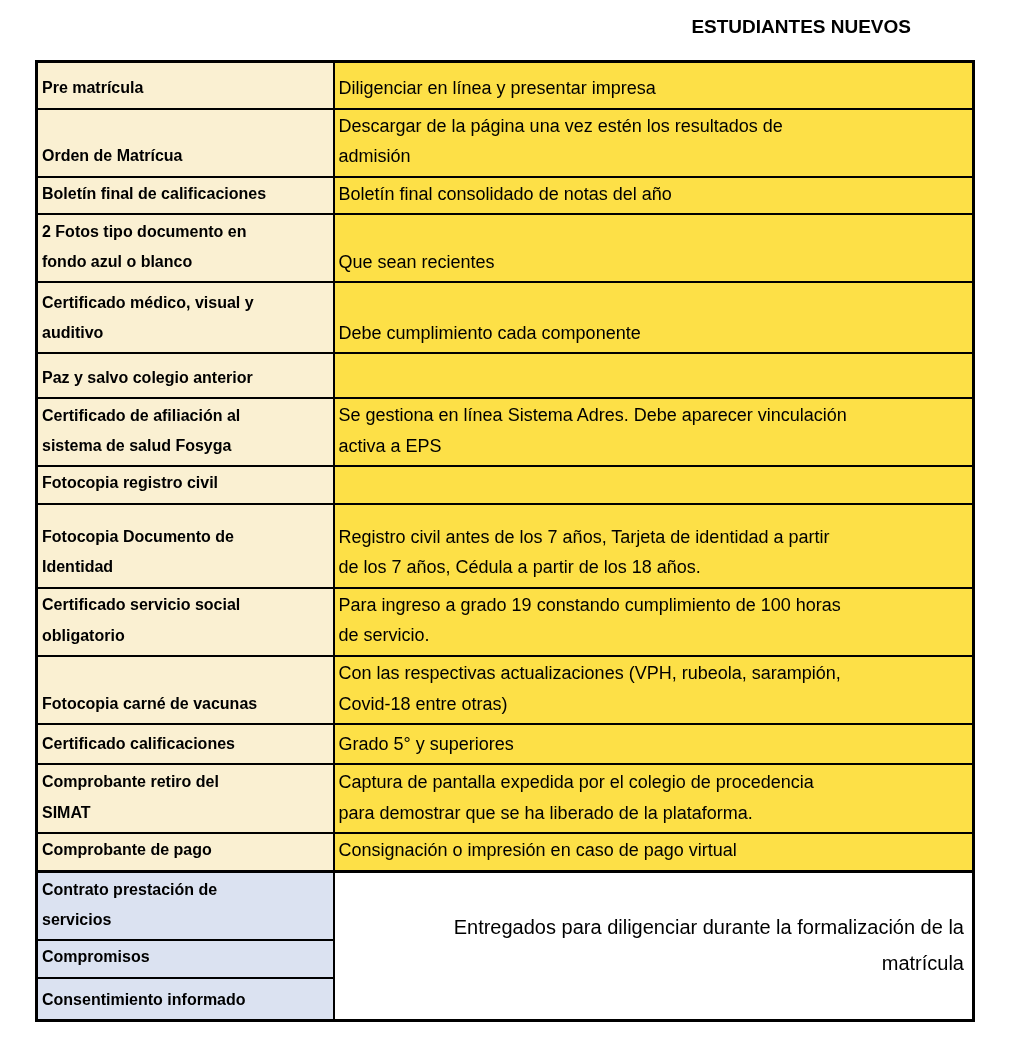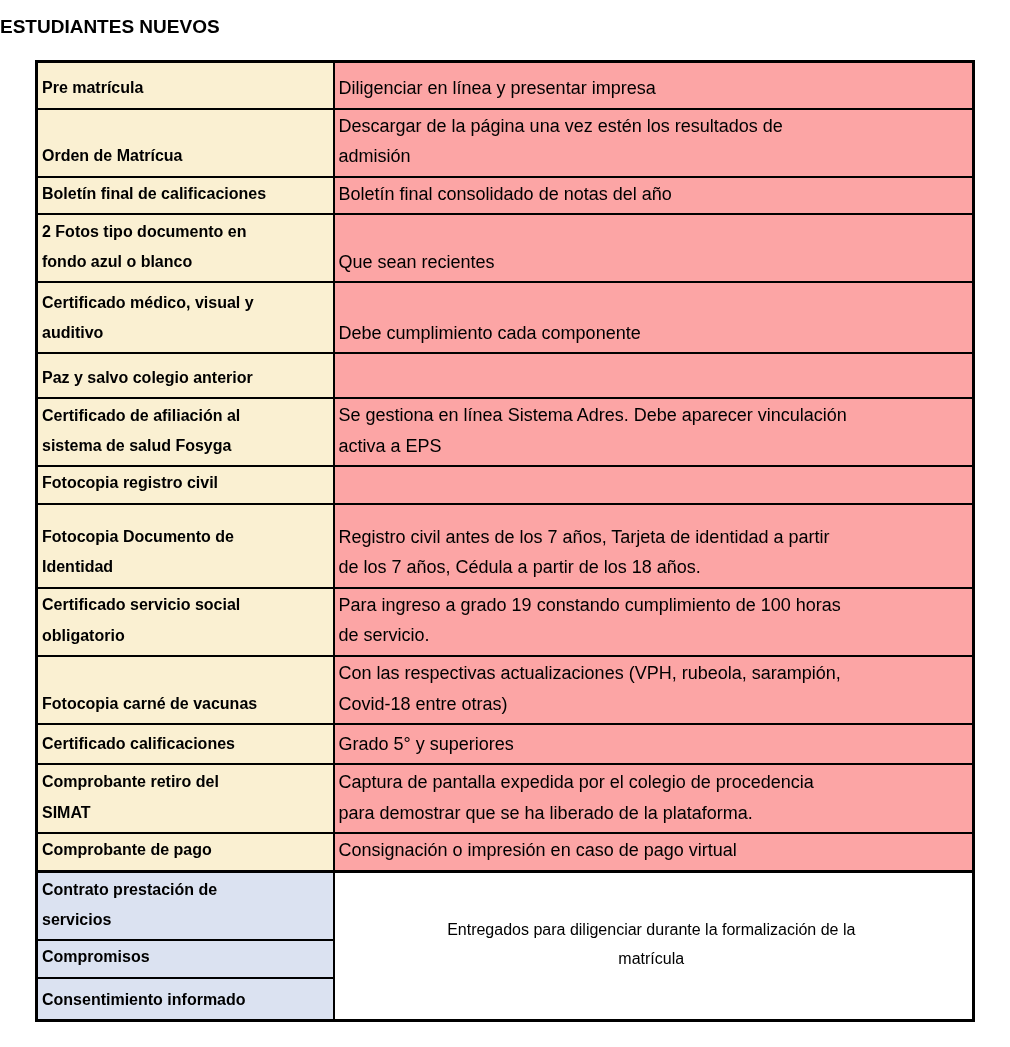--- a/index.html
+++ b/index.html
@@ -20,21 +20,21 @@
     width: 1010px;
     height: 1047px;
     background: #ffffff;
     overflow: hidden;
   }
   .doc-title {
     position: absolute;
     top: 16px;
     left: 0;
     width: 911px;
-    text-align: left;
+    text-align: right;
     font-size: 19px;
     font-weight: bold;
     letter-spacing: 0px;
     color: var(--text);
   }
   table.doc-table {
     position: absolute;
     top: 60px;
     left: 35px;
     width: 937px;
@@ -51,32 +51,32 @@
     overflow: hidden;
   }
   td.label {
     background: var(--label-bg);
     font-weight: bold;
     font-size: 16px;
     line-height: 1.9;
     white-space: pre-line;
   }
   td.desc {
-    background: #fca5a5;
+    background: #fde047;
     font-size: 18px;
     line-height: 1.7;
     white-space: pre-line;
   }
   tr.form-first td { border-top: 3px solid var(--border); }
   td.label.form { background: var(--form-bg); }
   td.note {
     background: #ffffff;
     vertical-align: middle;
-    text-align: center;
-    font-size: 16px;
+    text-align: right;
+    font-size: 20px;
     line-height: 1.8;
     white-space: pre-line;
   }
 </style>
 </head>
 <body>
 
 <div class="page">
 
   <div class="doc-title">ESTUDIANTES NUEVOS</div>

